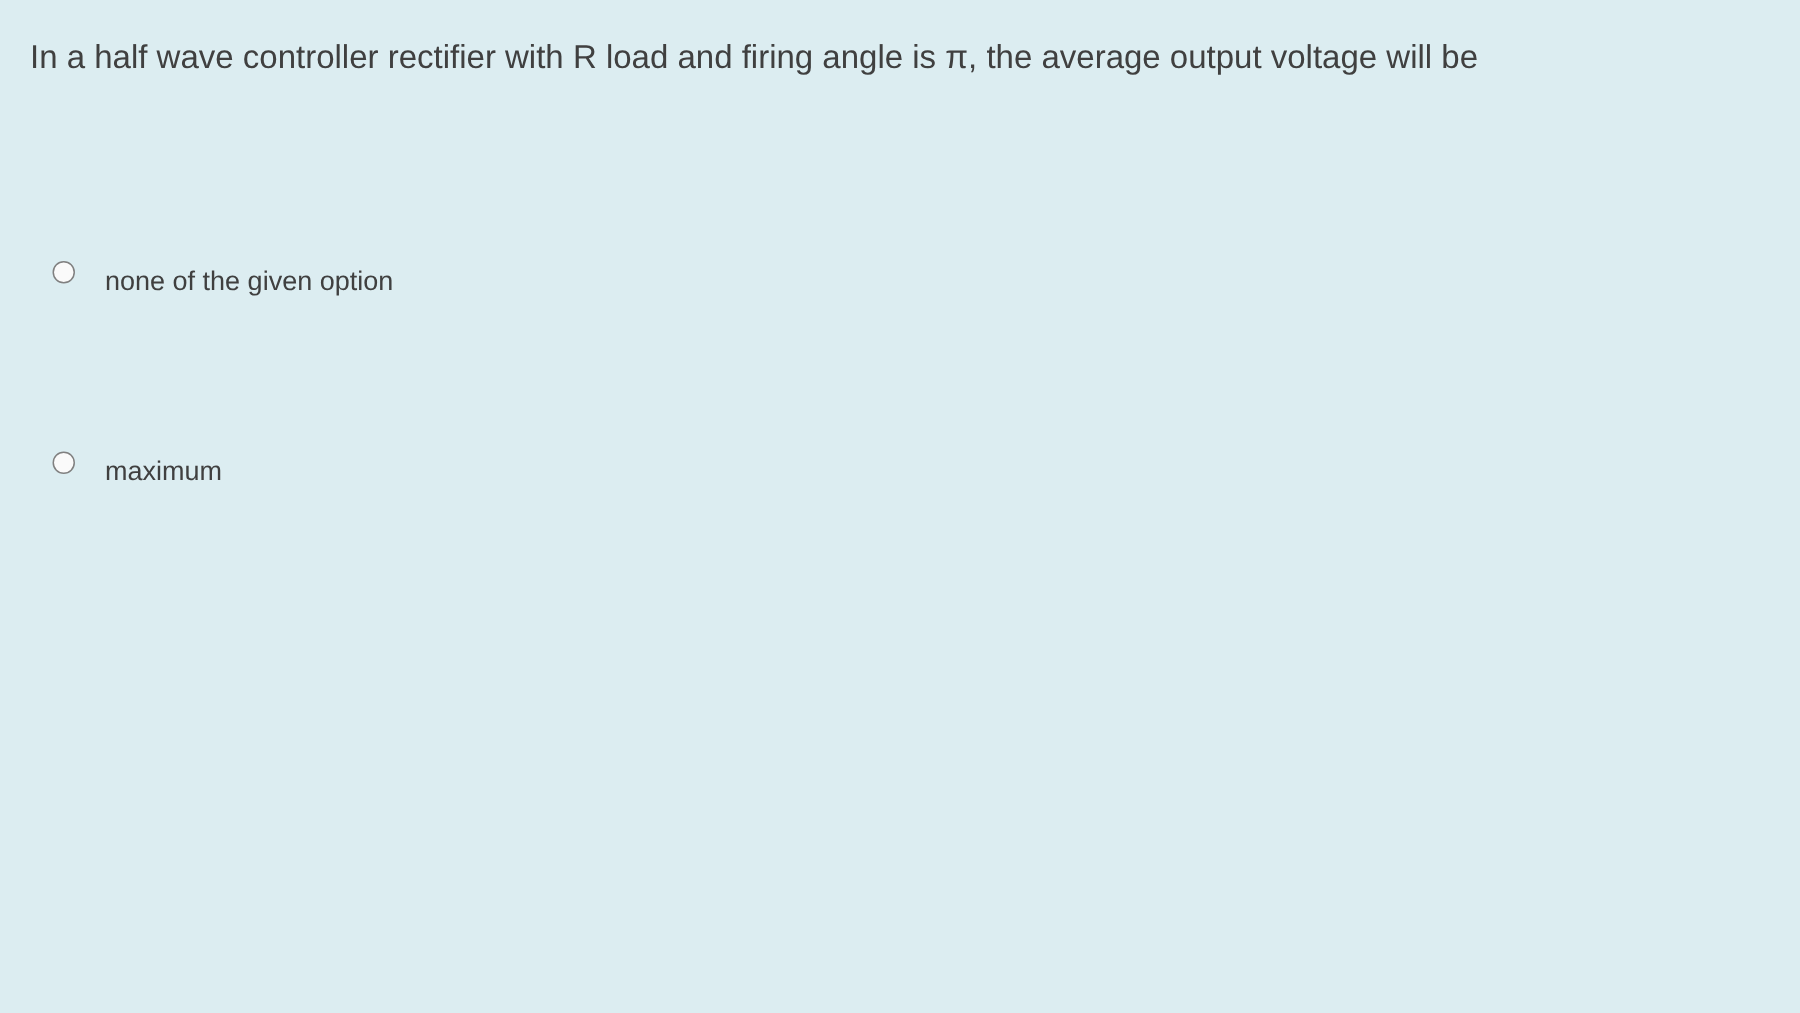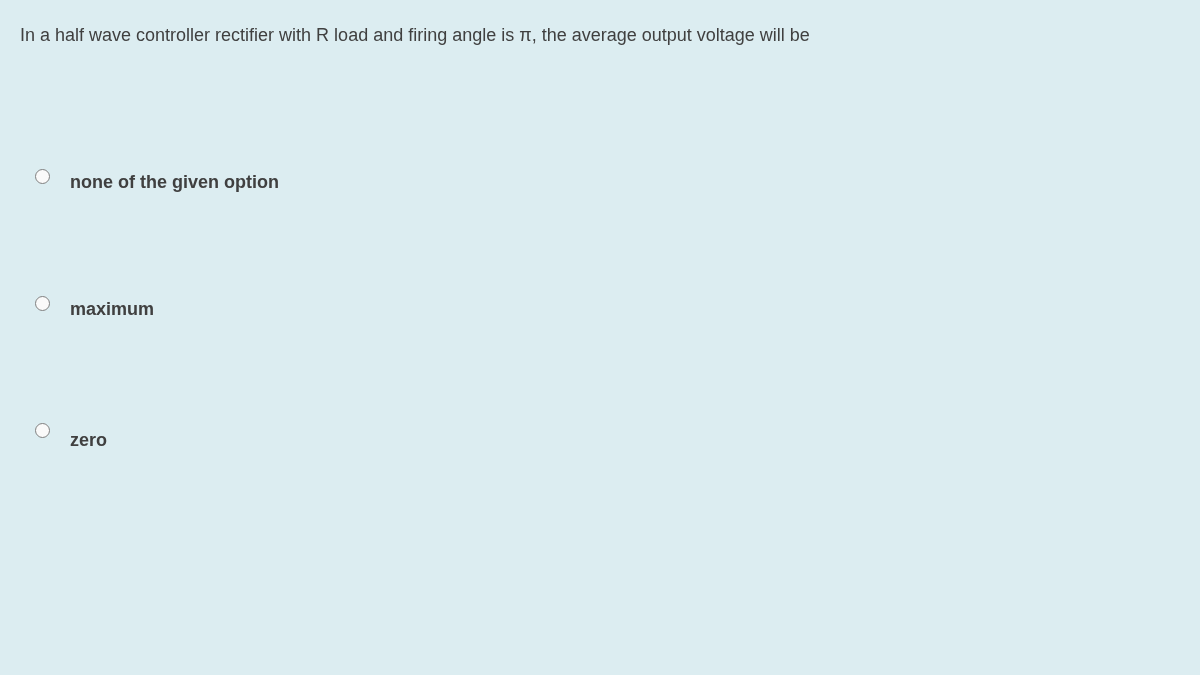--- a/index.html
+++ b/index.html
@@ -9,21 +9,21 @@
     }
     body {
       font-family: "Segoe UI", Tahoma, Geneva, Verdana, sans-serif;
       background-color: #dcedf1;
       width: 1200px;
       height: 675px;
       padding: 25px 20px;
       color: #333;
     }
     .question-text {
-      font-size: 18px;
+      font-size: 22px;
       color: #404040;
       margin-bottom: 120px;
       font-weight: 400;
     }
     .options-container {
       display: flex;
       flex-direction: column;
     }
     .option-row {
       display: flex;
@@ -45,21 +45,21 @@
       background-color: #fafafa;
       margin-left: 15px;
       margin-right: 20px;
       margin-top: 3px;
       cursor: pointer;
       flex-shrink: 0;
     }
     .option-label {
       font-size: 18px;
       color: #404040;
-      font-weight: 700;
+      font-weight: 400;
       padding-top: 6px;
     }
     .option-row:nth-child(3) .option-label {
       padding-top: 10px;
     }
     .option-row:nth-child(4) .option-label {
       padding-top: 10px;
     }
   </style>
 </head>
@@ -69,17 +69,13 @@
 
 <div class="options-container">
   <div class="option-row">
     <input type="radio" name="answer" class="radio-button" style="">
     <span class="option-label">none of the given option</span>
   </div>
   <div class="option-row">
     <input type="radio" name="answer" class="radio-button" style="">
     <span class="option-label">maximum</span>
   </div>
-  <div class="option-row">
-    <input type="radio" name="answer" class="radio-button" style="">
-    <span class="option-label">zero</span>
-  </div>
 </div>
 
 </body></html>

